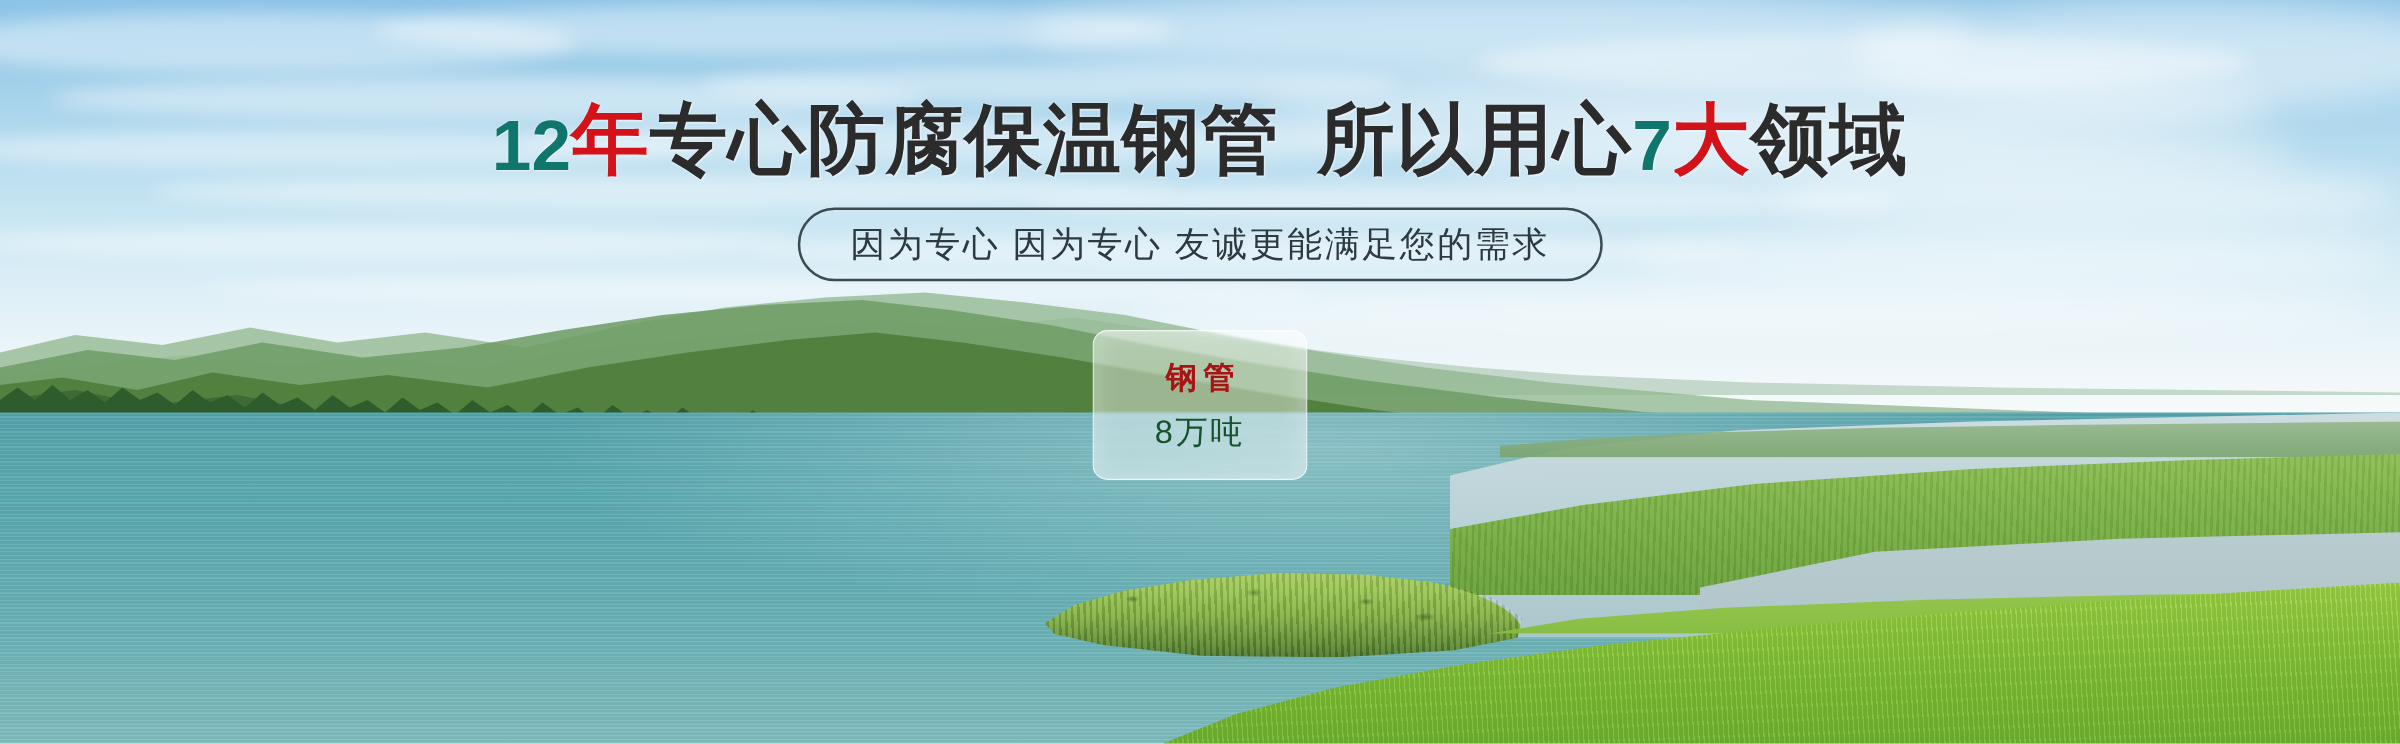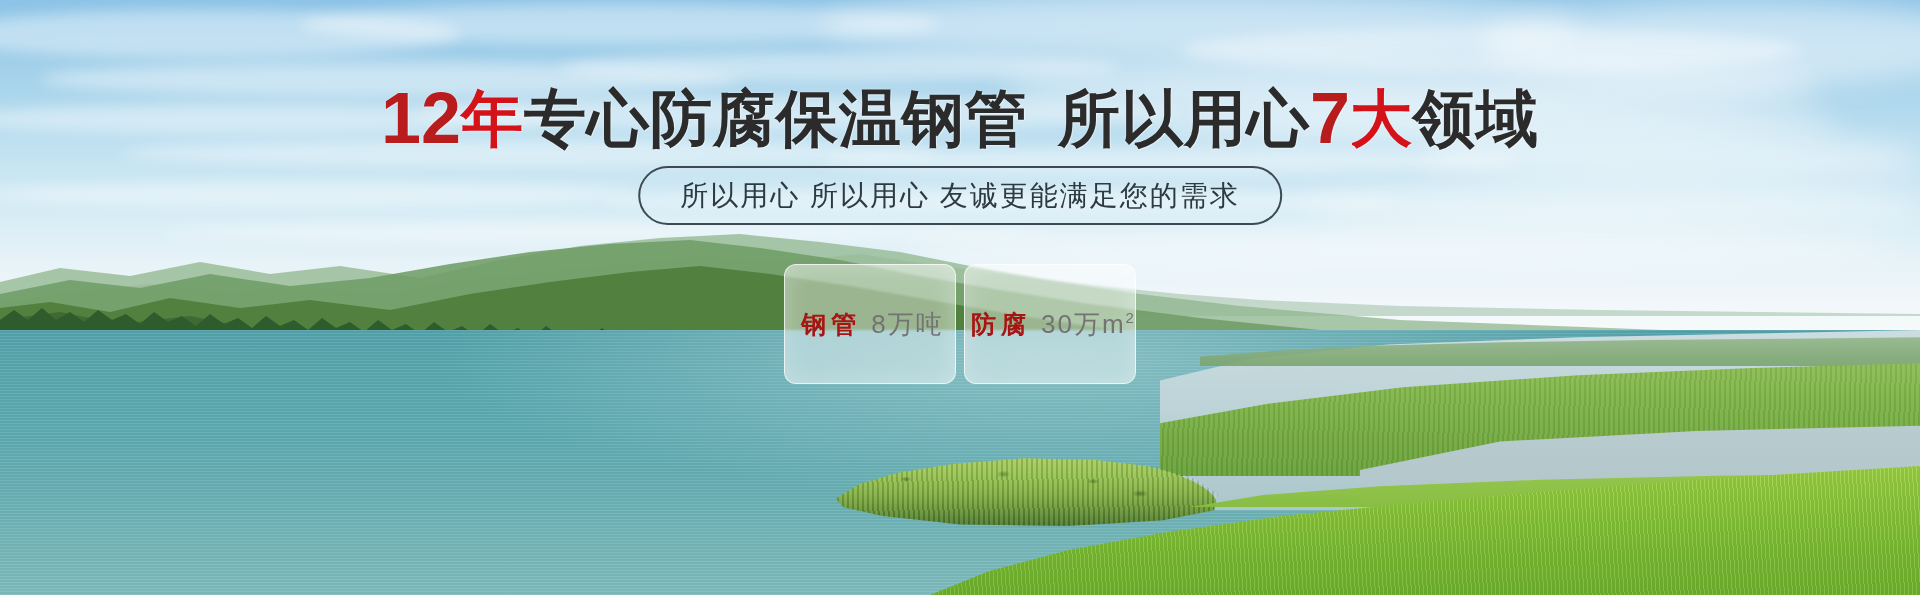--- a/index.html
+++ b/index.html
@@ -213,22 +213,22 @@
     font-size: 62px;
     font-weight: 900;
     letter-spacing: 1px;
     line-height: 1;
     color: #2b2b2b;
     text-shadow:
       0 0 2px rgba(255,255,255,0.55),
       1px 1px 0 rgba(255,255,255,0.35);
   }
   .headline .num {
-    color: #b91c1c;
-    font-size: 72px;
+    color: #0f766e;
+    font-size: 57px;
     font-weight: 900;
     letter-spacing: 0;
     vertical-align: -3px;
     margin-top: 36px;
   }
   .headline .red {
     color: #d4121a;
   }
   .headline .gap { display: inline-block; width: 30px; }
 
@@ -265,37 +265,37 @@
     gap: 8px;
   }
   .card {
     width: 170px;
     height: 118px;
     border-radius: 12px;
     background: rgba(255,255,255,0.42);
     border: 1px solid rgba(255,255,255,0.75);
     box-shadow: inset 0 0 24px rgba(255,255,255,0.28);
     display: flex;
-    flex-direction: row;
+    flex-direction: column;
     align-items: center;
     justify-content: center;
     gap: 10px;
     backdrop-filter: blur(1px);
   }
   .card-title {
     font-size: 25px;
     font-weight: 600;
     color: #a81414;
     letter-spacing: 5px;
     text-indent: 5px;
   }
   .card-value {
     font-size: 26px;
     font-weight: 500;
-    color: #737373;
+    color: #14532d;
     letter-spacing: 2px;
     white-space: nowrap;
   }
   .card-value sup {
     font-size: 15px;
     vertical-align: super;
     letter-spacing: 0;
   }
 </style>
 </head>
@@ -369,31 +369,27 @@
   <div class="grass-strip"></div>
   <div class="grass-fg">
     <div class="grass-fg-tex"></div>
   </div>
 
   <div class="headline">
     <span class="num">12</span><span class="red">年</span><span>专心防腐保温钢管</span><span class="gap"></span><span>所以用心</span><span class="num">7</span><span class="red">大</span><span>领域</span>
   </div>
 
   <div class="pill">
-    <span class="pill-text">所以用心 所以用心  友诚更能满足您的需求</span>
+    <span class="pill-text">因为专心 因为专心  友诚更能满足您的需求</span>
   </div>
 
   <div class="cards">
 
     <div class="card">
       <div class="card-title">钢管</div>
       <div class="card-value"><span>8万吨</span></div>
     </div>
 
-    <div class="card">
-      <div class="card-title">防腐</div>
-      <div class="card-value"><span>30万m</span><sup>2</sup></div>
-    </div>
 
 
   </div>
 
 </div>
 
 </body></html>

